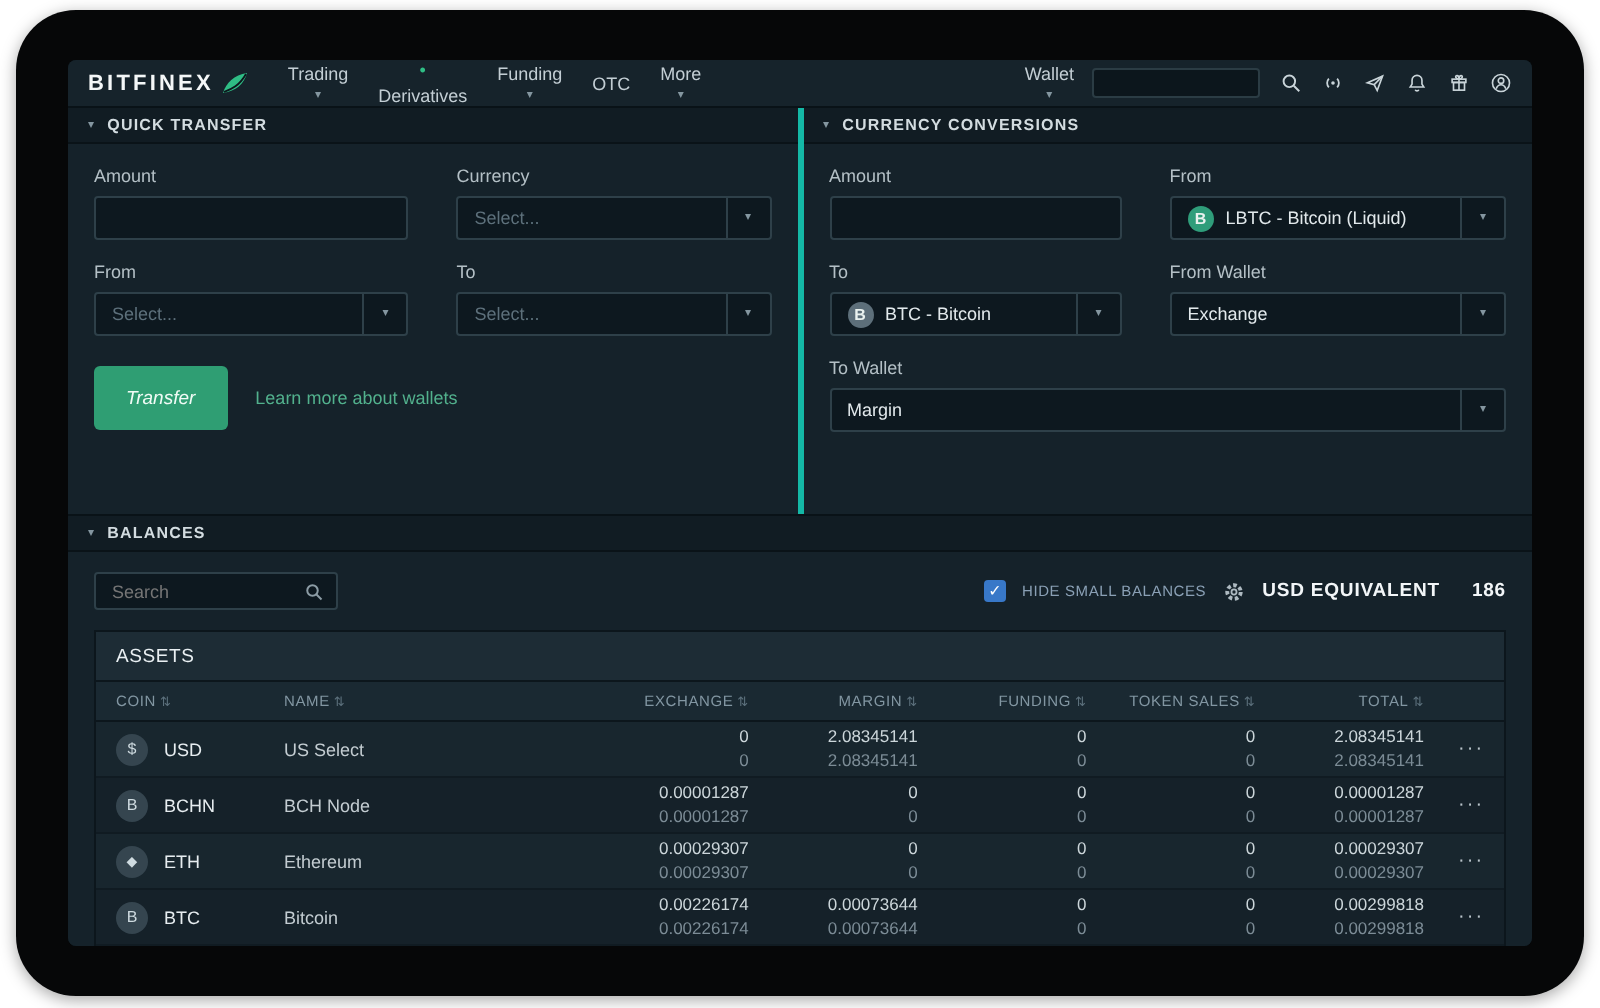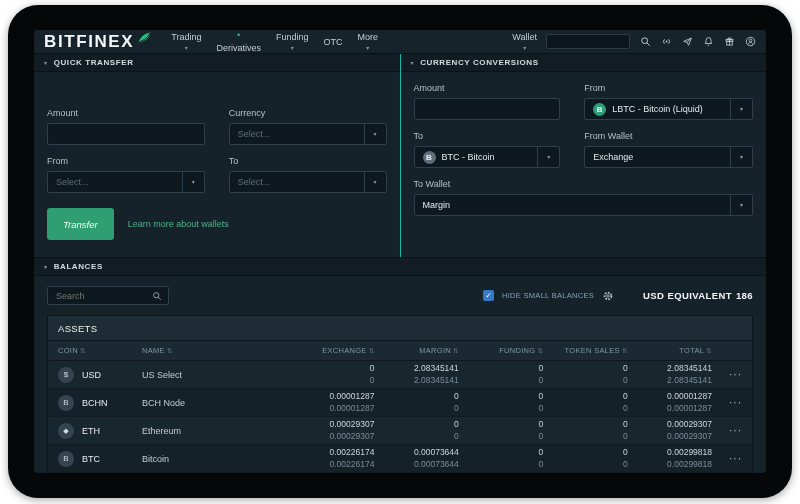--- a/index.html
+++ b/index.html
@@ -2,35 +2,35 @@
 <html><head>
 <meta charset="utf-8">
 <style>
   html,body{margin:0;padding:0;background:#ffffff;width:800px;height:504px;font-family:"Liberation Sans","DejaVu Sans",sans-serif;}
   *{box-sizing:border-box;}
   .device{position:absolute;left:8px;top:5px;width:784px;height:493px;background:#060708;border-radius:30px;box-shadow:0 2px 8px rgba(0,0,0,.35);}
   .screen{position:absolute;left:26px;top:25px;right:26px;bottom:25px;background:#0d171d;border-radius:4px;overflow:hidden;display:flex;flex-direction:column;color:#c7d1d6;}
 
   
   .topbar{height:24px;flex:0 0 24px;background:#16232b;border-bottom:1px solid #091217;display:flex;align-items:center;padding:0 10px;gap:12px;}
-  .brand{display:flex;gap:4px;font-size:17px;font-weight:bold;letter-spacing:1.6px;color:#f4f7f8;}
+  .brand{display:flex;gap:4px;font-size:11px;font-weight:bold;letter-spacing:1.6px;color:#f4f7f8;}
   .menu{display:flex;align-items:center;gap:15px;font-size:9px;color:#c3ced4;margin-left:8px;}
   .menu-item{display:flex;align-items:center;gap:3px;cursor:pointer;white-space:nowrap;flex-direction:column;}
   .chev{font-size:6px;color:#8496a0;line-height:1;}
   .green-dot{color:#2fbd85;font-size:9px;line-height:1;}
   .top-right{margin-left:auto;display:flex;align-items:center;gap:9px;}
   .wallet{display:flex;align-items:center;gap:3px;font-size:9px;color:#c3ced4;}
   .topsearch{width:84px;height:15px;background:#0c161c;border:1px solid #2b3c44;border-radius:2px;color:#dfe7ea;font-size:9px;padding:0 5px;outline:none;}
   .tb-icon{width:12px;height:12px;color:#c9d4d9;display:flex;align-items:center;justify-content:center;}
   .tb-icon svg{width:11px;height:11px;}
 
   
   .panels{display:flex;height:204px;flex:0 0 204px;border-bottom:1px solid #091217;}
   .panel{flex:1;background:#15222a;display:flex;flex-direction:column;min-width:0;}
-  .panel.left{border-right:1px solid #14b8a6;gap:25px;}
+  .panel.left{border-right:3px solid #14b8a6;}
   .strip{height:18px;flex:0 0 18px;background:#111c23;border-bottom:1px solid #0a1318;display:flex;align-items:center;gap:6px;padding:0 10px;font-size:8px;font-weight:bold;letter-spacing:.6px;color:#d3dce0;}
   .strip .chev{font-size:6px;}
   .panel-body{padding:11px 13px;}
   .grid2{display:grid;grid-template-columns:1fr 1fr;column-gap:24px;row-gap:11px;}
   .grid2r{display:grid;grid-template-columns:1fr 1.15fr;column-gap:24px;row-gap:11px;}
   .span2{grid-column:1 / span 2;}
   .field label{display:block;font-size:9px;color:#b4c0c6;margin-bottom:5px;}
   .input,.select{height:22px;background:#0d181f;border:1px solid #2e4049;border-radius:2px;display:flex;align-items:center;padding:0 8px;font-size:9px;color:#e2e9ec;width:100%;outline:none;}
   .select{justify-content:space-between;padding-right:0;cursor:pointer;}
   .sel-left{display:flex;align-items:center;gap:6px;min-width:0;overflow:hidden;white-space:nowrap;}
@@ -46,21 +46,21 @@
   
   .balances{flex:1;background:#15222a;display:flex;flex-direction:column;overflow:hidden;}
   .controls{display:flex;align-items:center;padding:10px 13px 9px;gap:8px;flex:0 0 auto;}
   .search-box{width:122px;height:19px;background:#0d181f;border:1px solid #2e4049;border-radius:2px;display:flex;align-items:center;padding:0 6px;gap:4px;}
   .search-box input{flex:1;background:transparent;border:none;outline:none;color:#dfe7ea;font-size:9px;min-width:0;}
   .search-box svg{width:10px;height:10px;color:#8c9ca5;flex:0 0 auto;}
   .controls-right{margin-left:auto;display:flex;align-items:center;gap:8px;}
   .checkbox{width:11px;height:11px;background:#3878c8;border-radius:2px;display:flex;align-items:center;justify-content:center;color:#fff;font-size:8px;cursor:pointer;}
   .hide-label{font-size:7.5px;letter-spacing:.3px;color:#8aa0b5;}
   .gear{width:12px;height:12px;color:#aebac1;}
-  .usd-eq{font-size:9.5px;font-weight:bold;color:#f2f6f8;letter-spacing:.4px;display:flex;gap:4px;margin-left:21px;}
+  .usd-eq{font-size:9.5px;font-weight:bold;color:#f2f6f8;letter-spacing:.4px;display:flex;gap:16px;}
 
   .table-wrap{margin:1px 13px 0;background:#17252d;border:1px solid #0c161c;display:flex;flex-direction:column;}
   .assets-band{height:24px;display:flex;align-items:center;padding:0 10px;background:#1d2c35;font-size:9.5px;font-weight:normal;color:#e9eff2;letter-spacing:.3px;}
   .thead{height:21px;display:flex;align-items:center;background:#1a2932;border-top:1px solid #0c161c;border-bottom:1px solid #0c161c;padding:0 10px;font-size:7.5px;color:#8296a2;letter-spacing:.3px;}
   .trow{height:28px;display:flex;align-items:center;padding:0 10px;border-bottom:1px solid #101b22;font-size:9px;}
   .trow:nth-child(odd){background:#18262e;}
   .trow:nth-child(even){background:#152129;}
   .c-coin{width:84px;display:flex;align-items:center;gap:8px;flex:0 0 84px;}
   .c-name{width:148px;flex:0 0 148px;color:#c3ccd1;}
   .c-num{flex:1;display:flex;flex-direction:column;align-items:flex-end;line-height:1.3;font-size:8.5px;min-width:0;}

